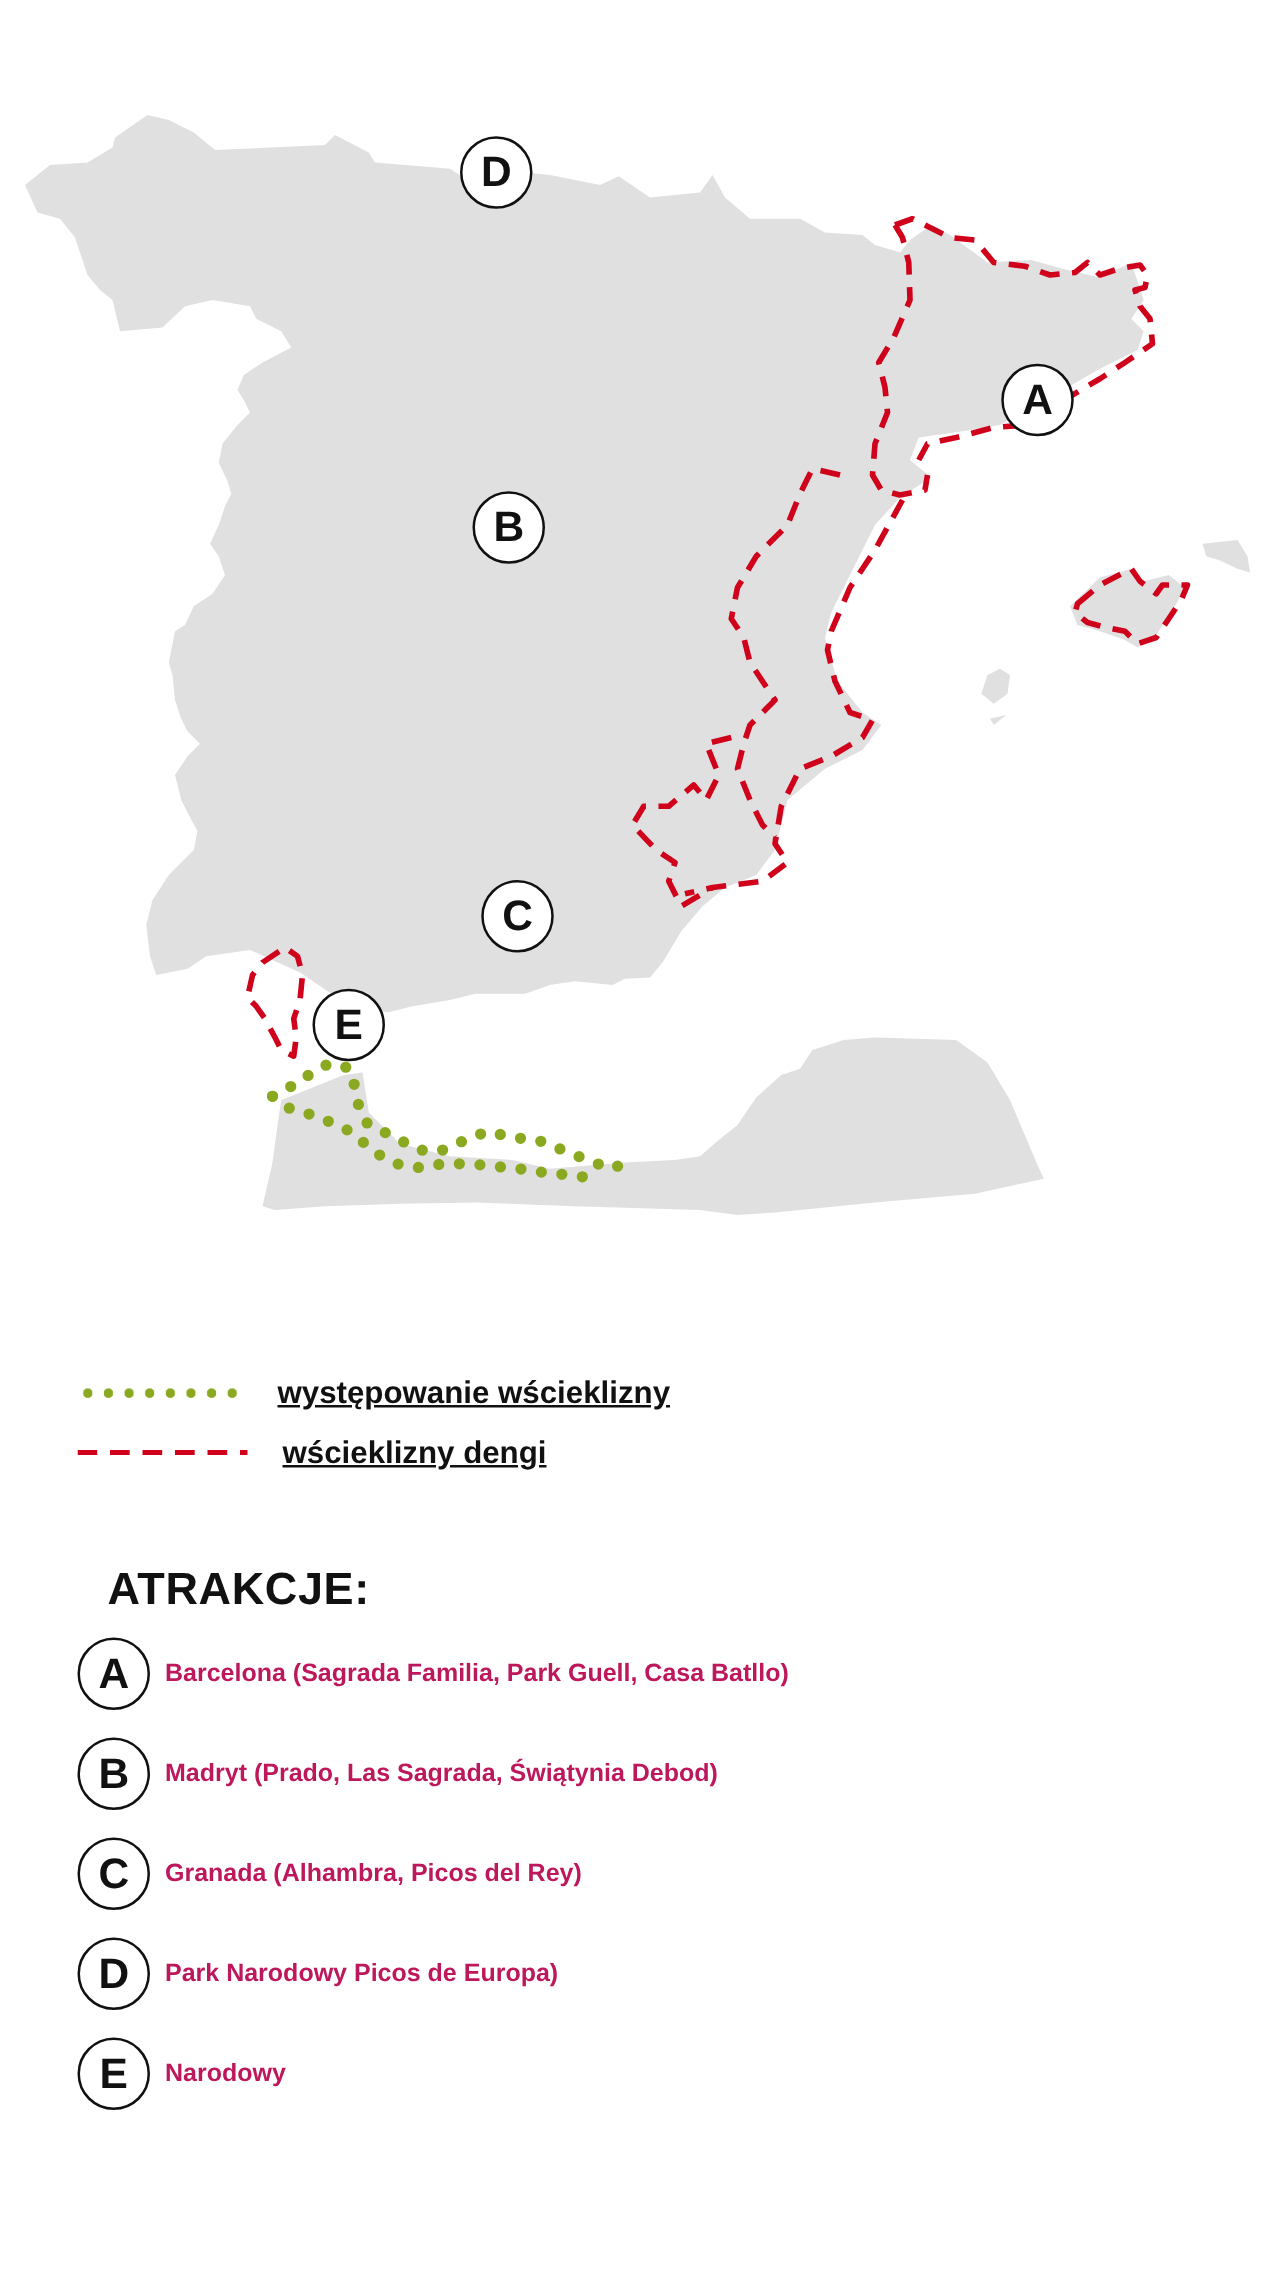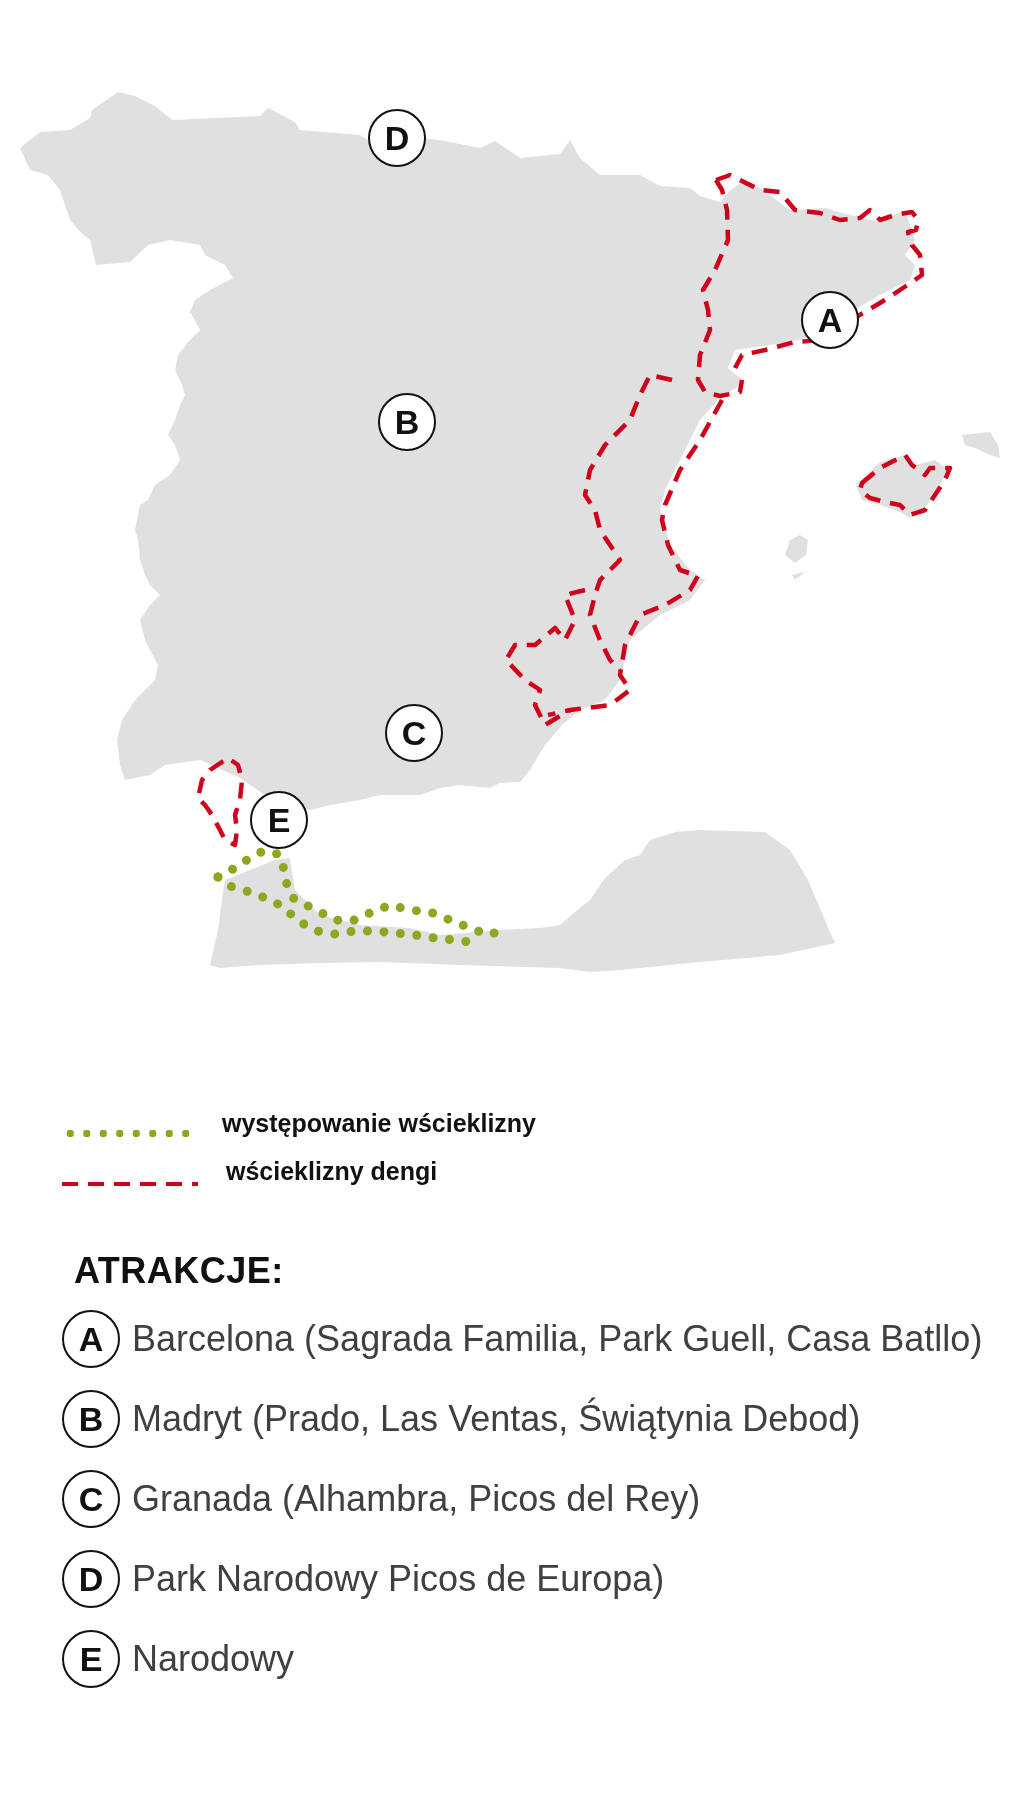--- a/index.html
+++ b/index.html
@@ -4,36 +4,36 @@
   <style>
     html, body { margin:0; padding:0; background:#ffffff; }
     body { width:1024px; height:1820px; position:relative; overflow:hidden;
            font-family:"Liberation Sans", "DejaVu Sans", sans-serif; color:#111; }
     #map { position:absolute; left:0; top:0; width:1024px; height:1000px; }
     .marker { position:absolute; width:54px; height:54px; border:2.5px solid #111;
               border-radius:50%; background:#fff; display:flex; align-items:center;
               justify-content:center; font-weight:bold; font-size:34px; line-height:1;
               box-sizing:content-box; }
     .legend { position:absolute; left:62px; top:1090px; }
-    .legend-row { display:flex; align-items:flex-end; height:48px; }
+    .legend-row { display:flex; align-items:center; height:48px;text-decoration:underline; }
     .legend-line { width:132px; height:6px; margin-right:28px; }
     .legend-line.dots { background-image:radial-gradient(circle, #8aa820 3.6px, transparent 4px);
                         background-size:16.5px 9px; background-repeat:repeat-x; height:9px; }
     .legend-line.dashes { background-image:linear-gradient(90deg, #d0021b 0 16px, transparent 16px 26px);
                           background-size:26px 4px; background-repeat:repeat-x; height:4px;
                           width:136px; margin-right:28px; }
     .legend-label { font-size:25px; font-weight:bold; color:#111; }
-    .attractions-title { position:absolute; left:74px; top:1250px; font-size:36px;
+    .attractions-title { position:absolute; left:86px; top:1250px; font-size:36px;
                          font-weight:bold; letter-spacing:0.5px; }
     .attr-list { position:absolute; left:62px; top:1310px; }
     .attr-row { display:flex; align-items:center; height:58px; margin-bottom:22px; }
     .attr-badge { width:54px; height:54px; border:2.5px solid #111; border-radius:50%;
                   display:flex; align-items:center; justify-content:center;
                   font-size:34px; font-weight:bold; box-sizing:content-box; margin-right:12px; }
-    .attr-text { font-size:36px; font-weight:normal; color:#404040; }
+    .attr-text { font-size:20px; font-weight:bold; color:#be185d; }
   </style>
 </head>
 <body>
 
 <div id="map">
   <svg width="1024" height="1000" viewBox="0 0 1024 1000">
 
     <path fill="#e0e0e0" d="M20,148 L40,132 L70,130 L90,118 L92,110 L118,92 L135,96 L155,106 L172,120 L260,116 L268,108 L295,122 L300,130 L360,135 L380,148 L400,146 L420,138 L440,140 L480,148 L495,141 L520,158 L560,154 L570,140 L580,158 L600,175 L640,175 L660,186 L690,188 L700,196 L720,202 L728,192 L745,180 L760,188 L790,210 L825,208 L850,215 L880,222 L905,210 L915,240 L905,255 L915,265 L910,280 L880,295 L840,318 L800,340 L770,345 L735,350 L728,368 L745,382 L720,398 L700,420 L680,460 L665,490 L660,510 L670,545 L690,570 L705,580 L690,600 L660,615 L630,640 L620,680 L605,700 L580,710 L562,725 L545,745 L530,770 L520,782 L500,783 L490,788 L460,785 L440,788 L420,795 L380,795 L360,800 L330,805 L310,810 L300,808 L290,800 L265,795 L240,778 L200,760 L165,765 L150,775 L125,780 L120,765 L117,740 L122,720 L135,700 L145,690 L155,680 L158,665 L150,650 L145,640 L140,620 L150,605 L160,595 L150,585 L145,575 L140,560 L138,540 L135,530 L140,505 L148,500 L155,485 L170,475 L180,460 L175,445 L168,435 L175,420 L180,405 L185,395 L182,385 L175,370 L178,355 L190,340 L200,330 L195,320 L190,312 L195,300 L210,290 L233,278 L225,265 L205,255 L200,245 L170,240 L148,245 L130,262 L96,265 L90,240 L80,232 L70,220 L65,205 L60,190 L48,175 L30,170 Z"></path>
 
     <path fill="#e0e0e0" d="M856,485 L880,462 L905,455 L915,465 L935,460 L948,470 L940,485 L925,508 L910,518 L900,512 L880,505 L862,500 Z"></path>
@@ -95,21 +95,21 @@
 </div>
 
 <div class="attractions-title">ATRAKCJE:</div>
 <div class="attr-list">
   <div class="attr-row">
     <div class="attr-badge">A</div>
     <span class="attr-text">Barcelona (Sagrada Familia, Park Guell, Casa Batllo)</span>
   </div>
   <div class="attr-row">
     <div class="attr-badge">B</div>
-    <span class="attr-text">Madryt (Prado, Las Ventas, Świątynia Debod)</span>
+    <span class="attr-text">Madryt (Prado, Las Sagrada, Świątynia Debod)</span>
   </div>
   <div class="attr-row">
     <div class="attr-badge">C</div>
     <span class="attr-text">Granada (Alhambra, Picos del Rey)</span>
   </div>
   <div class="attr-row">
     <div class="attr-badge">D</div>
     <span class="attr-text">Park Narodowy Picos de Europa)</span>
   </div>
   <div class="attr-row">

